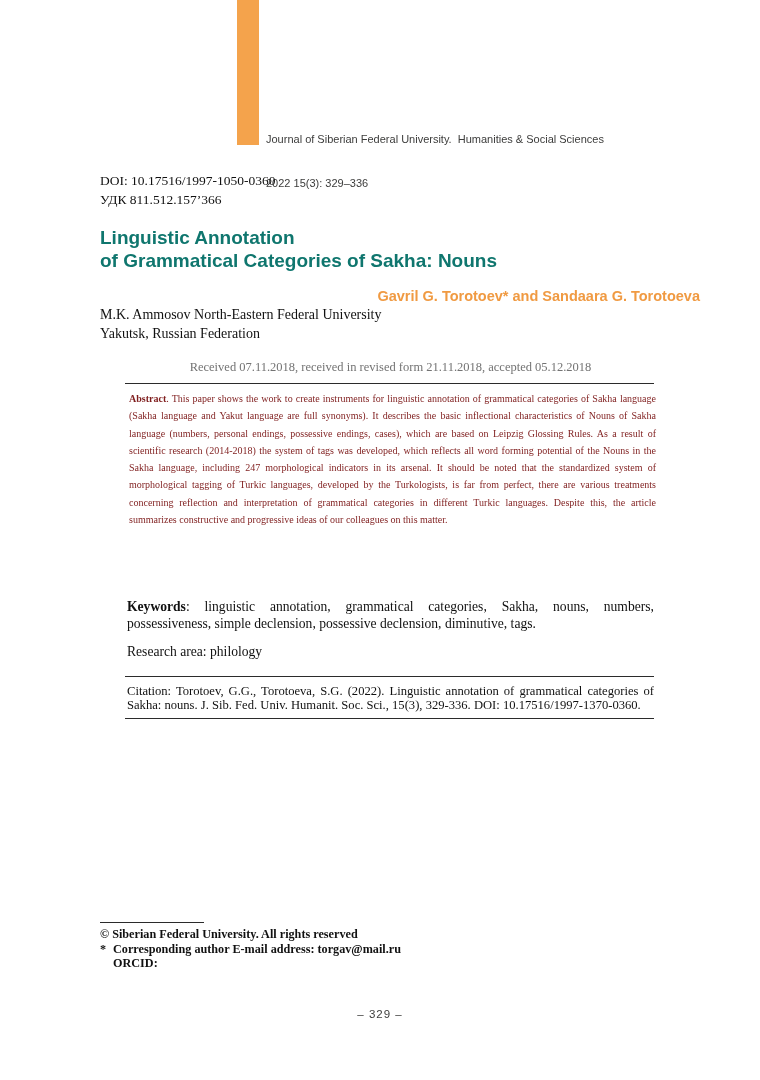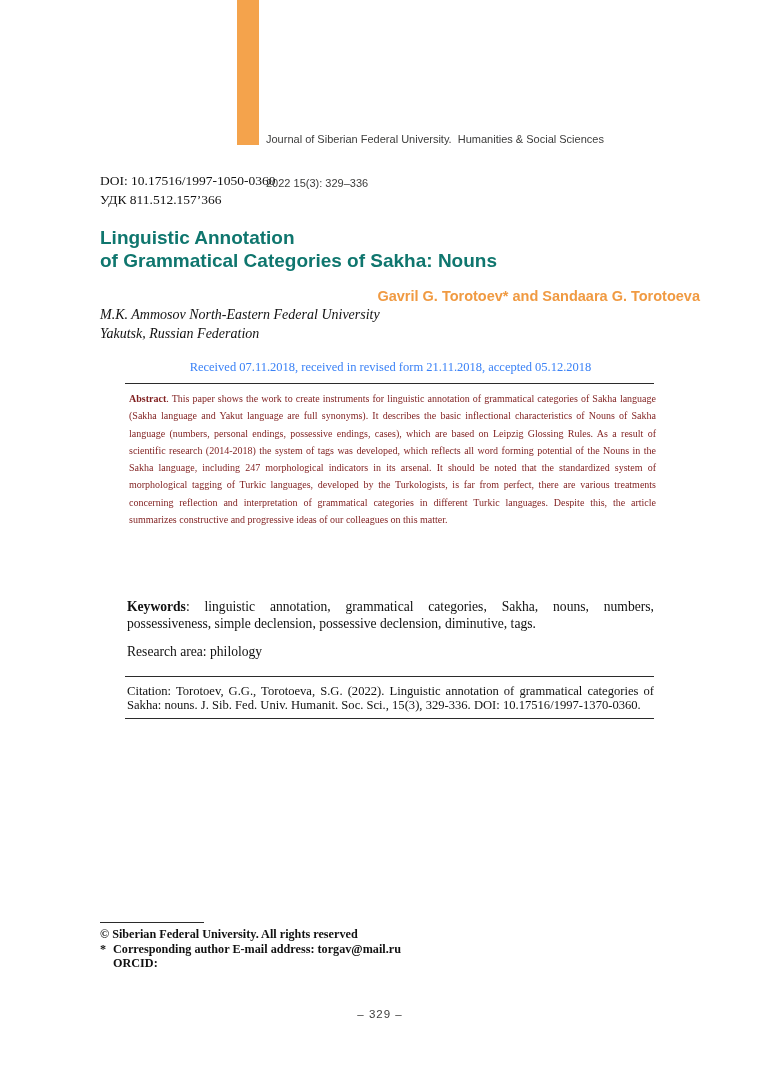--- a/index.html
+++ b/index.html
@@ -40,25 +40,25 @@
   }
   .authors{
     left:100px;top:287px;width:600px;
     font-family:"Liberation Sans", sans-serif;
     font-weight:bold;font-size:14.5px;line-height:18px;
     color:#F09A42;
     text-align:right;
   }
   .affiliation{
     left:100px;top:306px;width:600px;
-    font-style:italic;font-size:14px;line-height:18.5px;color:#111;
+    font-size:14px;line-height:18.5px;color:#111;
   }
   .received{
     left:127px;top:360px;width:527px;
-    font-size:12.5px;text-align:center;color:#3b82f6;
+    font-size:12.5px;text-align:center;color:#737373;
   }
 
   .rule{height:0;border-top:1.3px solid #2b2b2b;}
   .rule-abstract-top{left:125px;top:383px;width:529px;}
   .rule-citation-top{left:125px;top:676px;width:529px;}
   .rule-citation-bottom{left:125px;top:718px;width:529px;}
 
   .abstract{
     left:129px;top:390px;width:527px;
     font-size:10px;line-height:17.3px;

